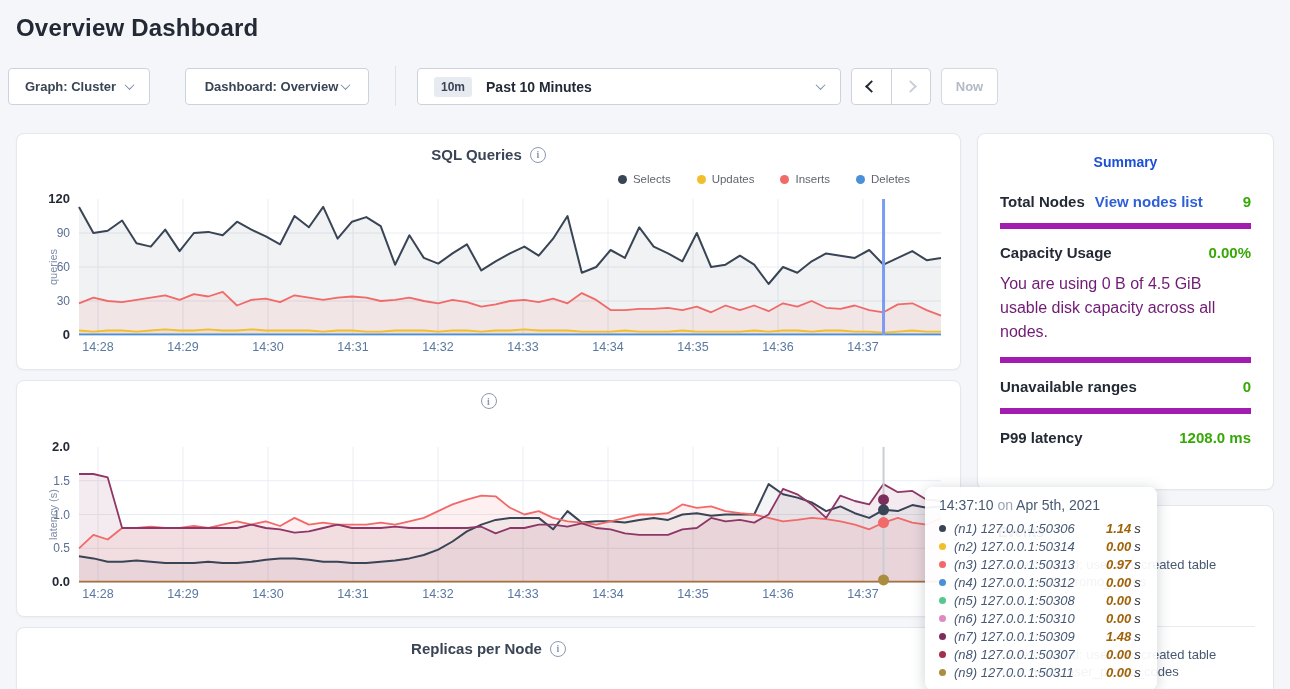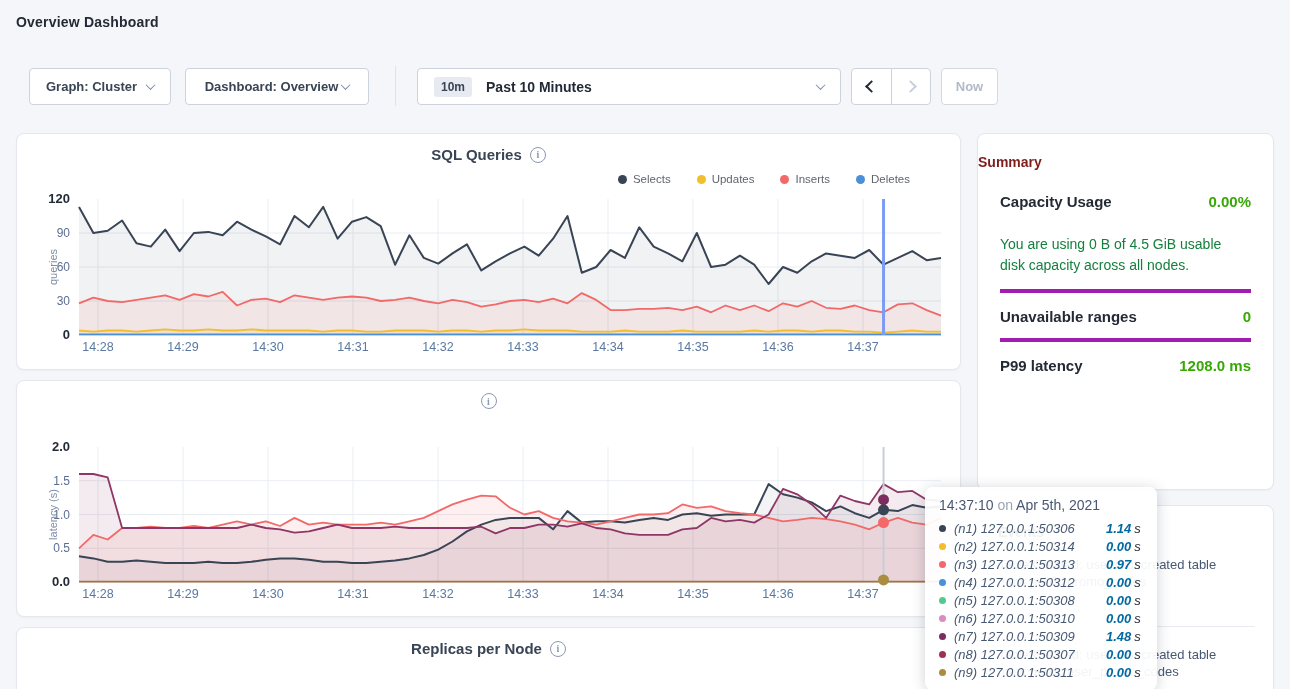--- a/index.html
+++ b/index.html
@@ -5,30 +5,30 @@
   * { margin:0; padding:0; box-sizing:border-box; }
   html,body { width:1290px; height:689px; overflow:hidden; }
   body {
     position:relative;
     background:#f4f6f9;
     font-family:"Liberation Sans", sans-serif;
     color:#242a35;
   }
   .page-title {
     position:absolute; left:16px; top:14px;
-    font-size:14px; font-weight:600; color:#242a35; letter-spacing:.2px;
+    font-size:24px; font-weight:600; color:#242a35; letter-spacing:.2px;
   }
   
   .btn {
     position:absolute; top:68px; height:37px;
     background:#fff; border:1px solid #cdd3dc; border-radius:4px;
     display:flex; align-items:center; justify-content:center;
     font-size:13px; font-weight:bold; color:#394455; cursor:pointer;
   }
-  .dd-graph { left:29px; width:142px; gap:10px; }
+  .dd-graph { left:8px; width:142px; gap:10px; }
   .dd-dash  { left:185px; width:184px; gap:4px; }
   .chev-down {
     width:7px; height:7px; border-right:1.6px solid #7e8da6; border-bottom:1.6px solid #7e8da6;
     transform:rotate(45deg) translate(-1px,-1px); display:inline-block;
   }
   .ctrl-divider { position:absolute; left:395px; top:66px; width:1px; height:40px; background:#dfe3e9; }
   .time-dd { left:417px; width:424px; justify-content:flex-end; padding:0 16px; }
   .time-badge {
     background:#e7ebf1; color:#394455; border-radius:3px;
     font-size:12px; font-weight:bold; padding:3px 7px; margin-right:14px;
@@ -65,48 +65,48 @@
   .info-icon {
     width:16px; height:16px; border:1px solid #8b99b0; border-radius:50%;
     color:#8b99b0; font-size:10px; font-weight:bold; font-family:"Liberation Serif", serif;
     display:flex; align-items:center; justify-content:center; cursor:pointer;
   }
   .legend { position:absolute; top:39px; right:50px; display:flex; gap:26px; }
   .leg-item { display:flex; align-items:center; gap:6px; font-size:11.5px; color:#60656d; }
   .leg-dot { width:9px; height:9px; border-radius:50%; display:inline-block; }
   .chart-svg { position:absolute; left:0; top:0; }
   
-  .summary-title { font-size:14px; font-weight:bold; padding-top:20px; color:#7f1d1d; }
+  .summary-title { text-align:center; font-size:14px; font-weight:bold; padding-top:20px; color:#1d4ed8; }
   .sum-body { padding:8px 22px 0 22px; }
   .sum-row { padding:15px 0 13px 0; }
-  .sum-row + .sum-row { border-top:4px solid #a21caf; }
+  .sum-row + .sum-row { border-top:6px solid #a21caf; }
   .sum-line { display:flex; align-items:baseline; }
   .sum-label { font-size:15px; font-weight:bold; color:#242a35; }
   .sum-link { font-size:15px; font-weight:bold; color:#2f5fd8; margin-left:10px; cursor:pointer; }
   .sum-value { margin-left:auto; font-size:15px; font-weight:bold; color:#37a806; }
-  .sum-desc { font-size:14px; color:#15803d; line-height:1.5; margin-top:24px; padding-right:4px; }
+  .sum-desc { font-size:16px; color:#701a75; line-height:1.5; margin-top:11px; padding-right:4px; }
   
   .ev-title { position:absolute; left:20px; top:18px; font-size:14px; font-weight:bold; color:#242a35; }
   .ev-item { position:absolute; left:20px; width:257px; font-size:13px; color:#475872; line-height:17px; }
   .ev-item-1 { top:50px; }
   .ev-item-2 { top:140px; }
   .ev-divider { position:absolute; left:20px; top:120px; width:257px; height:1px; background:#e8ebef; }
   
   .tooltip {
     position:absolute; left:925px; top:487px; width:232px; height:203px;
     background:rgba(255,255,255,.93); border-radius:8px;
     box-shadow:0 2px 14px rgba(40,50,70,.22);
     padding:10px 14px 0 14px; z-index:50;
   }
   .tt-header { font-size:14px; color:#475872; height:20px; margin-bottom:2px; }
   .tt-on { color:#9aa5b5; }
   .tt-row { display:flex; align-items:center; height:18px; font-size:13px; color:#475872;font-style:italic; }
   .tt-dot { width:7px; height:7px; border-radius:50%; margin-right:8px; flex:none; }
   .tt-label { width:152px; }
-  .tt-val { font-weight:bold; color:#0369a1; }
+  .tt-val { font-weight:bold; color:#a16207; }
   .tt-unit { color:#242a35; margin-left:3px; }
 </style>
 </head>
 <body>
 
 <h1 class="page-title">Overview Dashboard</h1>
 
 <button class="btn dd-graph">
   <span>Graph: Cluster</span>
   <span class="chev-down"></span>
@@ -255,20 +255,27 @@
     <span class="chart-title">Replicas per Node</span>
     <span class="info-icon">i</span>
   </div>
 </div>
 
 <div class="card card-summary">
   <div class="summary-title">Summary</div>
   <div class="sum-body">
     <div class="sum-row">
       <div class="sum-line">
+        <span class="sum-label">Total Nodes</span>
+        <span class="sum-link">View nodes list</span>
+        <span class="sum-value">9</span>
+      </div>
+    </div>
+    <div class="sum-row">
+      <div class="sum-line">
         <span class="sum-label">Capacity Usage</span>
         <span class="sum-value">0.00%</span>
       </div>
       <div class="sum-desc">You are using 0 B of 4.5 GiB usable disk capacity across all nodes.</div>
     </div>
     <div class="sum-row">
       <div class="sum-line">
         <span class="sum-label">Unavailable ranges</span>
         <span class="sum-value">0</span>
       </div>

